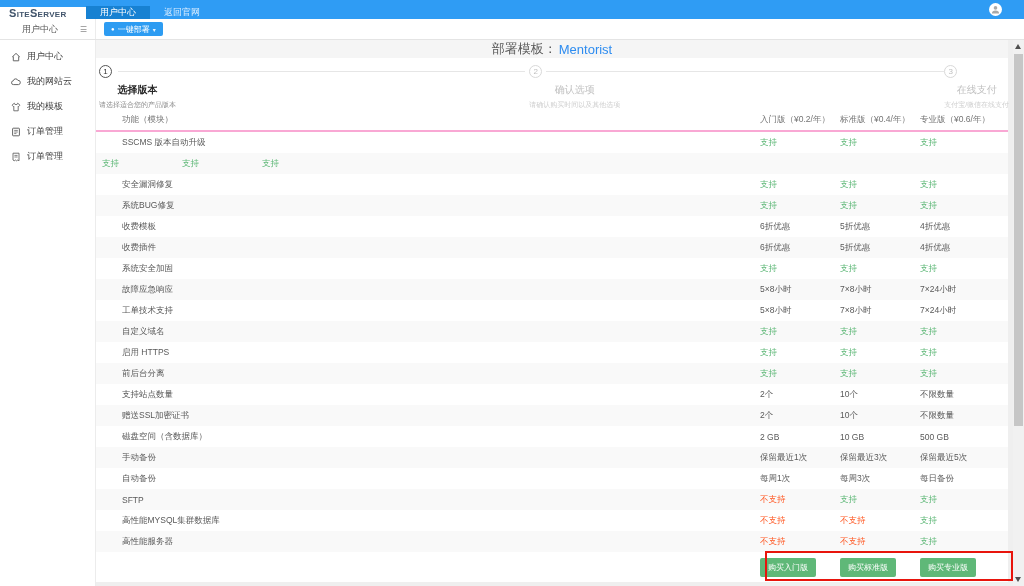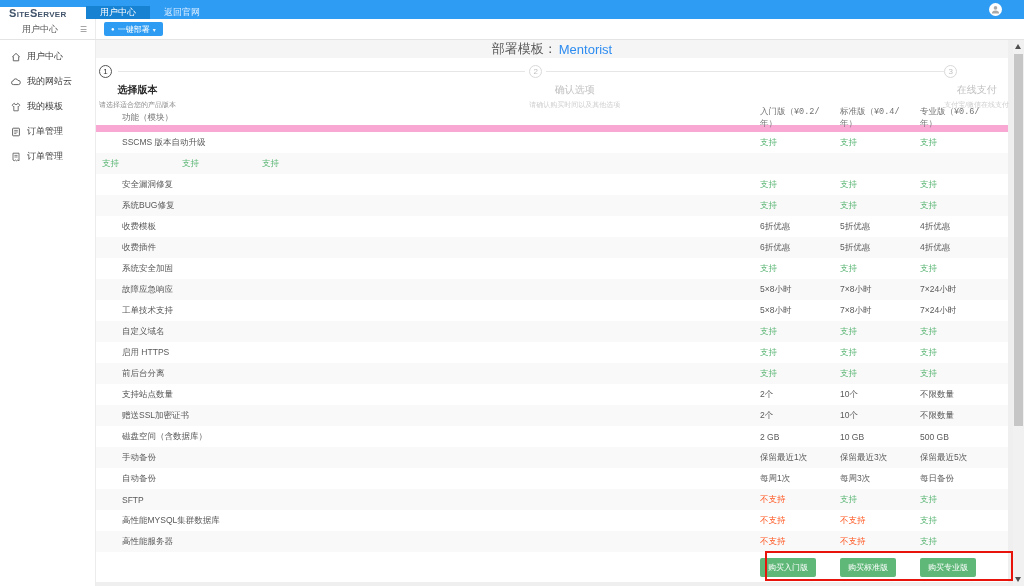--- a/index.html
+++ b/index.html
@@ -55,21 +55,21 @@
   .ssub { margin-top:3px; font-size:7px; color:#cfcfcf; white-space:nowrap; }
   .step.active .scircle { border-color:#555; color:#333; }
   .step.active .stitle { color:#262626; font-weight:bold; }
   .step.active .ssub { color:#8c8c8c; }
 
   
   .thead, .trow, .btnrow { display:flex; align-items:center; }
   .fcol { flex:1; padding-left:26px; font-size:8.5px; color:#595959; }
   .vcol { width:80px; padding-left:6px; font-size:8.5px; color:#595959; }
   .tbl-right-pad { width:14px; }
-  .thead { height:22px; border-bottom:7px solid #f9a8d4;font-family:Liberation Mono, monospace; }
+  .thead { height:22px; border-bottom:2px solid #f9a8d4; }
   .thead .fcol, .thead .vcol { color:#737373; }
   .trow { height:21px; }
   .trow:nth-child(even) { background:#f9f9f9; }
   .val-ok { color:#5FB878; }
   .val-no { color:#FF5722; }
 
   .btnrow { height:30px; position:relative;justify-content:center; }
   .buy-btn { background:#5FB878; color:#fff; border:none; border-radius:2px;
     font-size:8px; padding:4px 8px; cursor:pointer; white-space:nowrap; }
   .annotation { position:absolute; top:-1px; bottom:1px; left:calc(100% - 243px); right:-5px;

